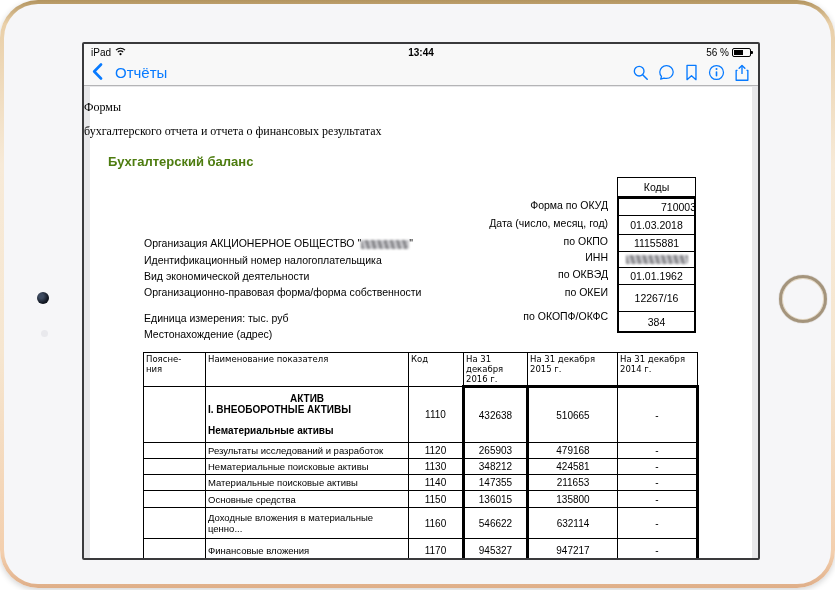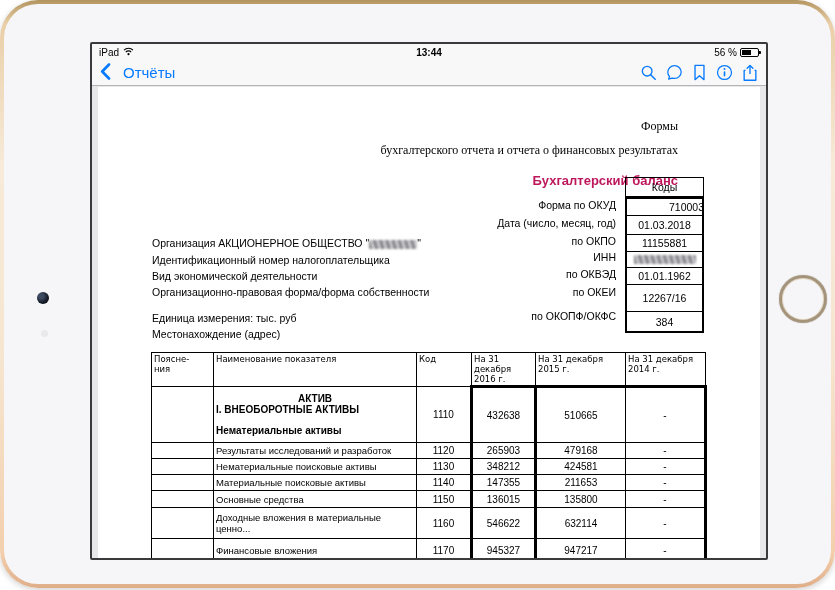--- a/index.html
+++ b/index.html
@@ -12,41 +12,41 @@
         box-shadow:0 2px 6px rgba(0,0,0,.18);}
   .bezel{position:absolute;inset:4px;border-radius:34px;background:#f6f6f8;}
   .camera{position:absolute;left:33px;top:288px;width:12px;height:12px;border-radius:50%;
           background:radial-gradient(circle at 35% 35%,#3d4a60 0 20%,#141a26 60%,#000 100%);}
   .sensor{position:absolute;left:37px;top:326px;width:7px;height:7px;border-radius:50%;background:#e9e9ed;}
   .home{position:absolute;left:775px;top:271px;width:48px;height:48px;border-radius:50%;
         border:3px solid #a4947c;background:transparent;
         box-shadow:inset 0 0 0 1px #e3d6bf, 0 0 1px #8d7f6a;}
   
   .screen{position:absolute;left:78px;top:38px;width:678px;height:518px;
-          border:2px solid #3a3a3c;border-radius:2px;background:#e8e8ea;overflow:hidden;margin-left:8px;}
+          border:2px solid #3a3a3c;border-radius:2px;background:#e8e8ea;overflow:hidden;}
   .statusbar{position:absolute;left:0;top:0;width:674px;height:16px;background:#f8f8f8;
              display:flex;align-items:center;font-size:10px;color:#000;padding:0 7px;}
   .sb-left{display:flex;align-items:center;gap:4px;}
   .sb-center{position:absolute;left:0;right:0;text-align:center;font-weight:bold;}
   .sb-right{margin-left:auto;display:flex;align-items:center;gap:3px;position:relative;z-index:2;}
   .batt{position:relative;width:19px;height:9px;border:1px solid #000;border-radius:2px;}
   .batt .fill{position:absolute;left:1px;top:1px;bottom:1px;width:55%;background:#000;}
   .batt .nub{position:absolute;right:-3px;top:2px;width:2px;height:3px;background:#000;border-radius:0 1px 1px 0;}
   .navbar{position:absolute;left:0;top:16px;width:674px;height:26px;background:#f8f8f8;
           border-bottom:1px solid #b4b4b6;display:flex;align-items:center;padding:0 8px;}
   .back{display:flex;align-items:center;gap:12px;color:#077aff;font-size:15px;cursor:pointer;}
   .nav-icons{margin-left:auto;display:flex;align-items:center;gap:9px;color:#077aff;}
   .nav-icons svg{display:block;}
   
   .content{position:absolute;left:0;top:43px;width:674px;height:471px;background:#e8e8ea;}
   .page{position:absolute;left:6px;top:0;width:662px;height:471px;background:#fff;}
   .abs{position:absolute;}
   .doc-serif{font-family:"Liberation Serif",serif;font-size:12px;color:#000;}
-  .doc-bold{font-family:"Liberation Sans",sans-serif;font-weight:bold;font-size:13px;color:#be185d;}
-  .titleblock{left:0;top:32px;width:586px;text-align:right;}
+  .doc-bold{font-family:"Liberation Sans",sans-serif;font-weight:bold;font-size:13px;color:#4d7c0f;padding-left:24px;}
+  .titleblock{left:0;top:13px;width:586px;text-align:left;}
   .titleblock .l1{margin-bottom:9px;}
   .titleblock .l2{margin-bottom:15px;}
   .titleblock .l3{margin-bottom:5px;}
   .info-line{position:absolute;left:60px;font-size:10.5px;color:#000;white-space:nowrap;}
   .redact{display:inline-block;height:9px;border-radius:1px;vertical-align:middle;
           background:repeating-linear-gradient(75deg,#87878b 0 3px,#c9c9cd 3px 6px);
           filter:blur(1.1px);}
   
   .codes-labels{position:absolute;left:273px;top:110px;width:257px;}
   .codes-labels .crow{display:flex;align-items:center;justify-content:flex-end;

